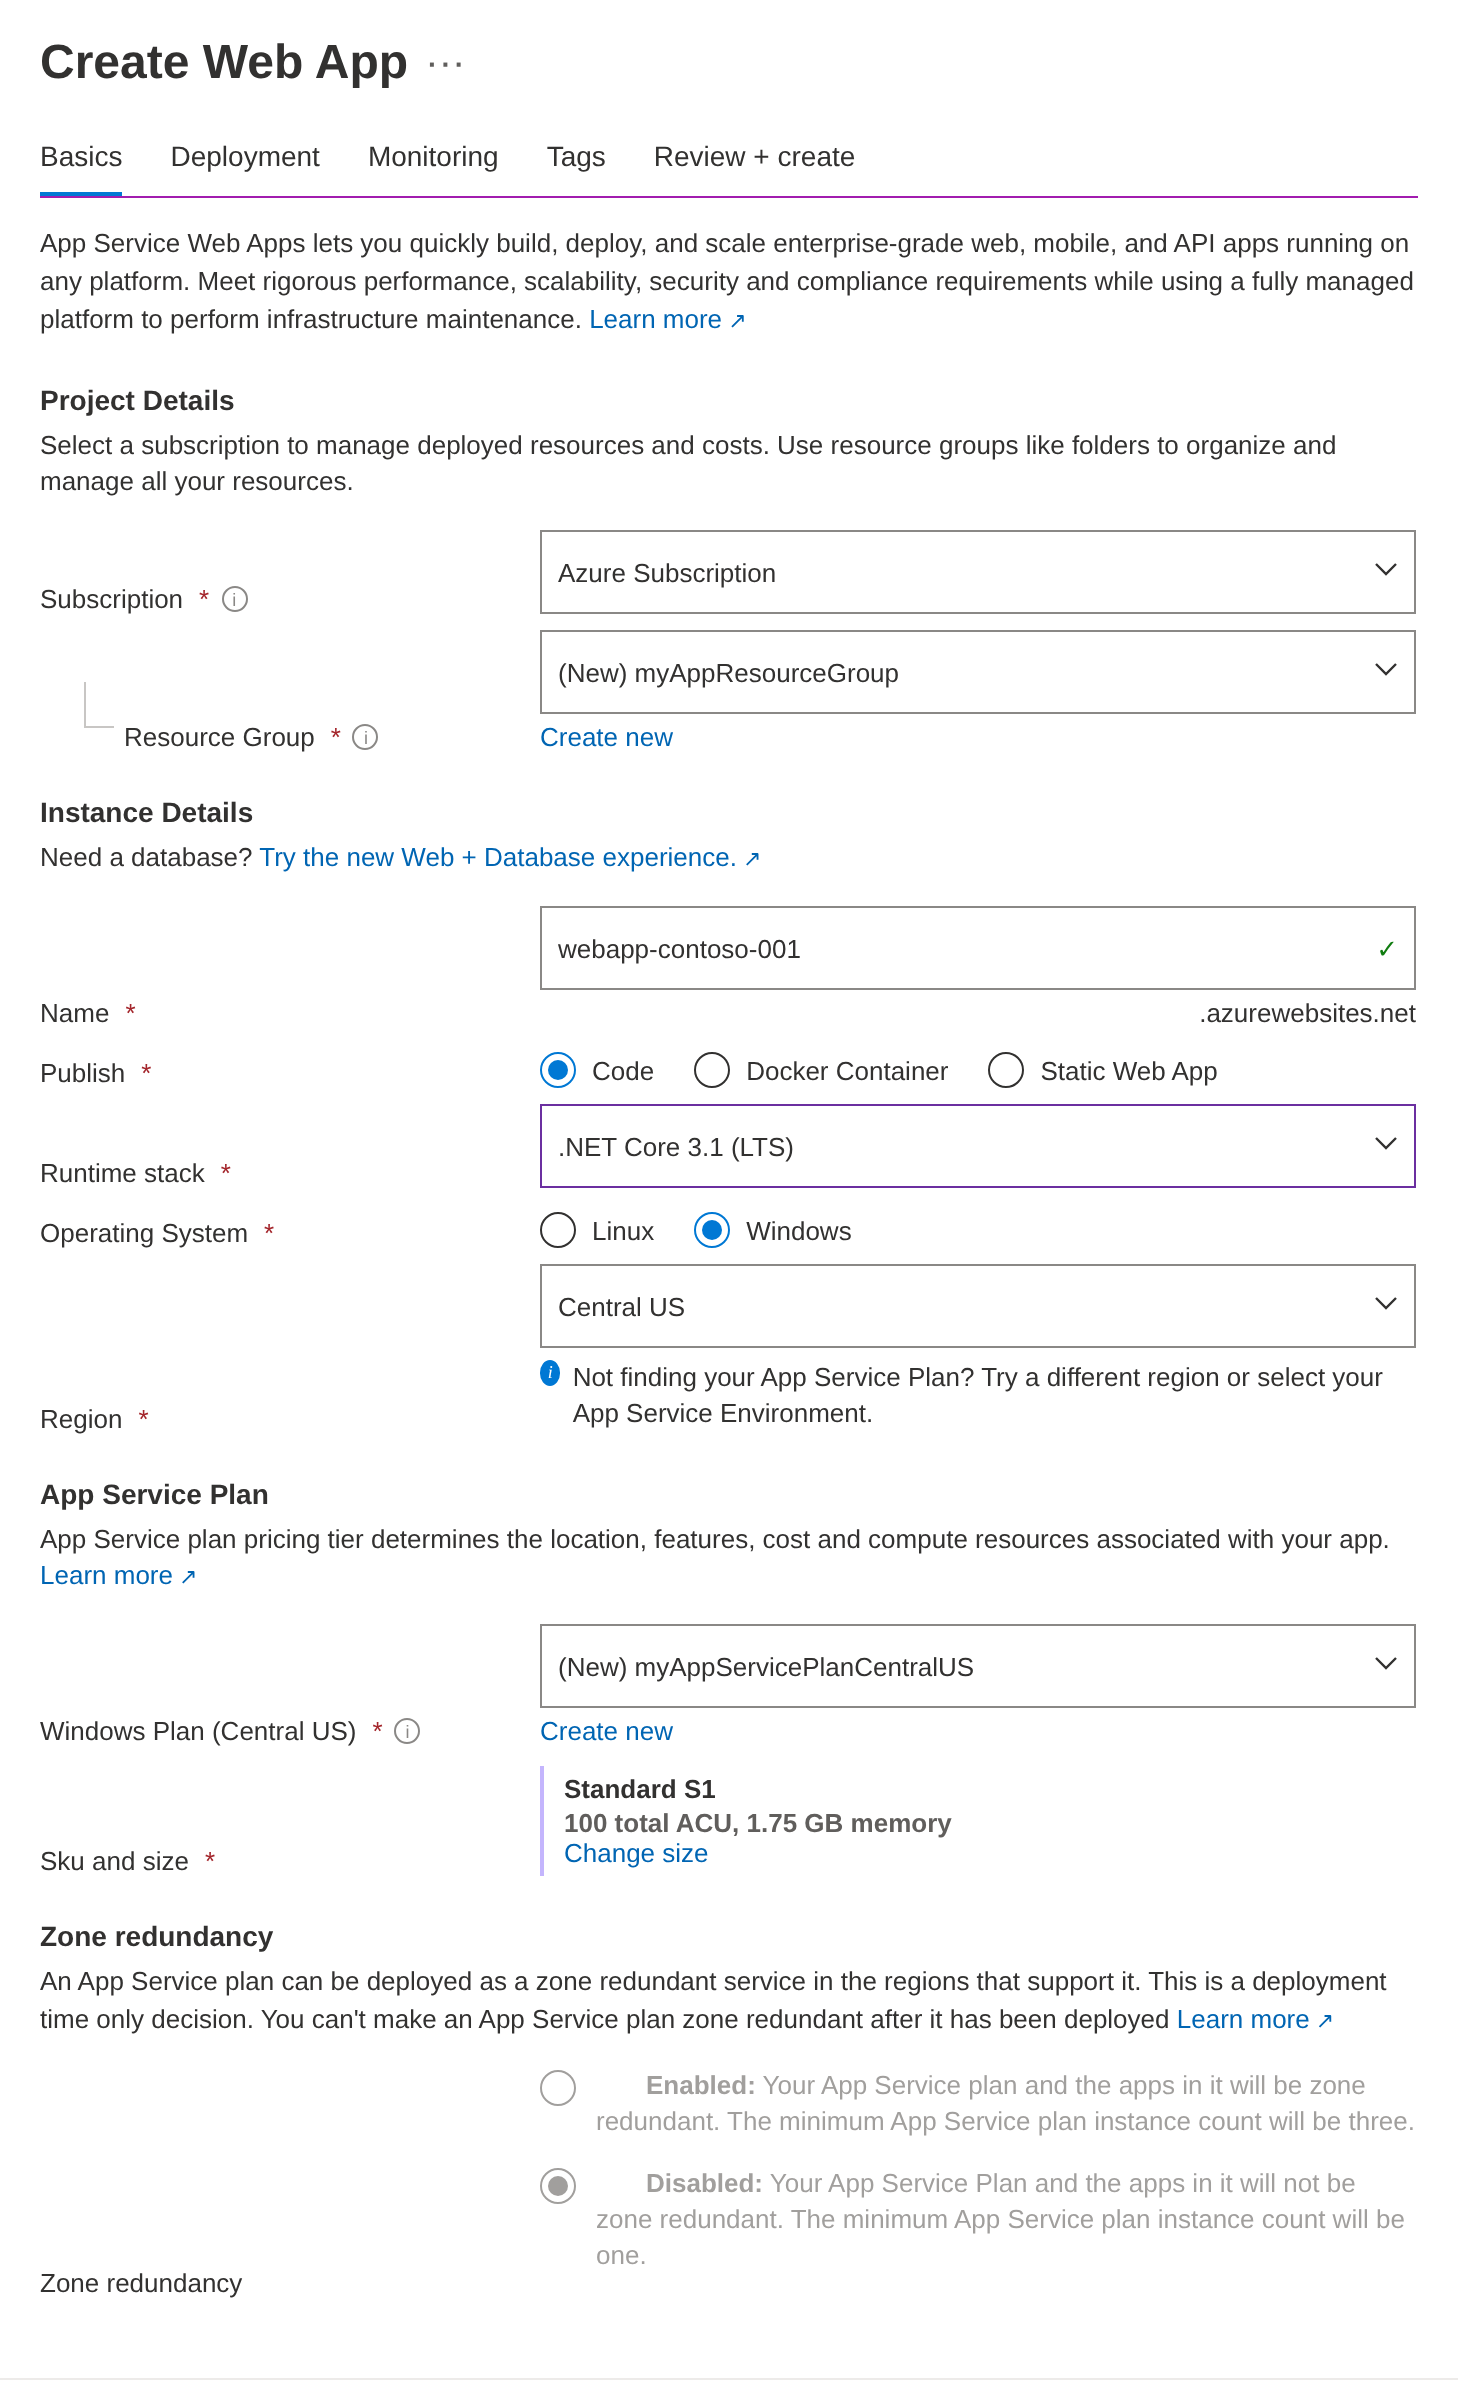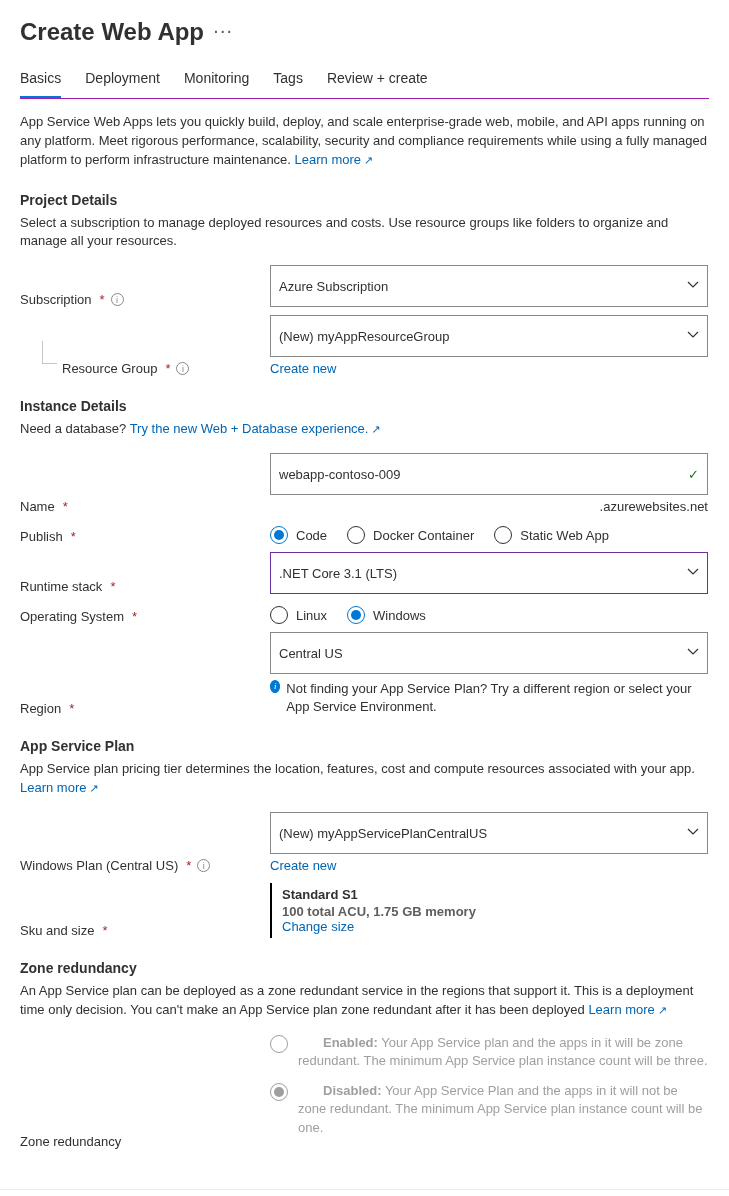--- a/index.html
+++ b/index.html
@@ -44,21 +44,21 @@
   .text-input .check { margin-left:auto; color:#107c10;}
   .below-field { font-size:13px; margin-top:4px; max-width:438px;}
   .below-field.right { text-align:right; color:#323130;}
   .radio-row { display:flex; gap:20px; align-items:center; padding-top:4px;}
   .radio { display:flex; align-items:center; gap:8px; cursor:pointer;}
   .radio .circle { width:18px; height:18px; border:1px solid #323130; border-radius:50%; display:flex; align-items:center; justify-content:center;}
   .radio.selected .circle { border-color:#0078d4;}
   .radio.selected .dot { width:10px; height:10px; background:#0078d4; border-radius:50%;}
   .radio .rlabel { font-size:13px;}
   .note-row { display:flex; gap:6px; align-items:flex-start; max-width:438px; margin-top:6px; line-height:1.4;}
-  .sku-box { border-left:2px solid #000000; padding:4px 0 4px 10px; max-width:438px;}
+  .sku-box { border-left:2px solid #c4b5fd; padding:4px 0 4px 10px; max-width:438px;}
   .sku-box .sku-name { font-weight:600;}
   .sku-box .sku-desc { color:#605e5c; margin-top:2px;font-weight:bold;}
   .zone-options .opt { display:flex; gap:10px; margin-bottom:12px; align-items:flex-start;}
   .zone-options .opt .circle { flex:0 0 18px; width:18px; height:18px; border:1px solid #a19f9d; border-radius:50%; display:flex; align-items:center; justify-content:center; margin-top:1px;}
   .zone-options .opt.selected .dot { width:10px; height:10px; background:#a19f9d; border-radius:50%;}
   .zone-options .opt .text strong { color:#a19f9d; font-weight:600;margin-left:25px;}
   .zone-options .opt .text { color:#a19f9d; line-height:1.4;}
   .footer-bar { border-top:1px solid #edebe9; padding:14px 20px 20px 20px; display:flex; gap:10px; margin-top:40px;}
   .btn { height:28px; padding:0 16px; font-size:13px; border:1px solid #8a8886; background:#fff; cursor:pointer; display:flex; align-items:center;}
   .btn.primary { background:#0078d4; border-color:#0078d4; color:#fff;}
@@ -128,21 +128,21 @@
     <span>Need a database? </span><a class="link ext">Try the new Web + Database experience.</a>
   </div>
 
   <div class="row">
     <div class="label-col">
       <span>Name</span>
       <span class="req">*</span>
     </div>
     <div class="field-col">
       <div class="text-input">
-        <span>webapp-contoso-009</span>
+        <span>webapp-contoso-001</span>
         <span class="check">✓</span>
       </div>
       <div class="below-field right">.azurewebsites.net</div>
     </div>
   </div>
 
   <div class="row">
     <div class="label-col">
       <span>Publish</span>
       <span class="req">*</span>

